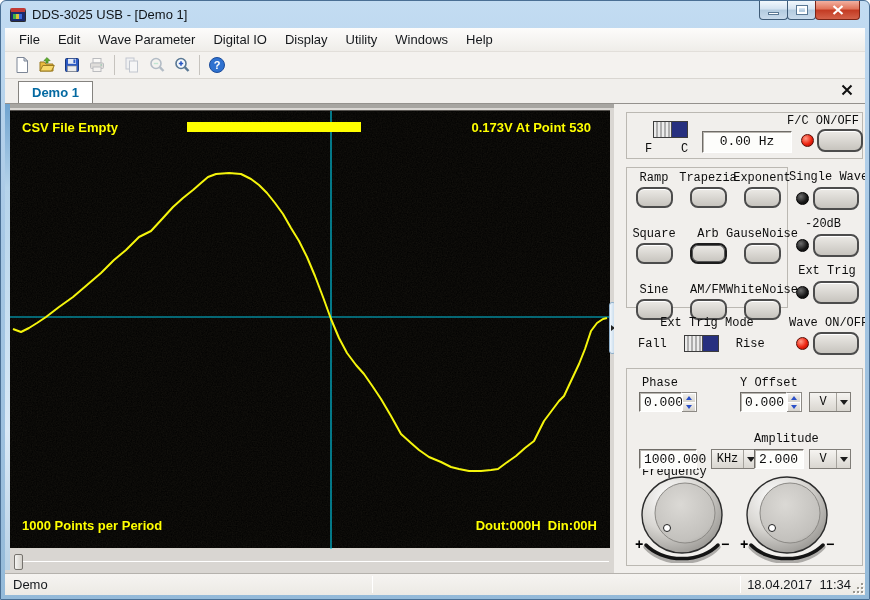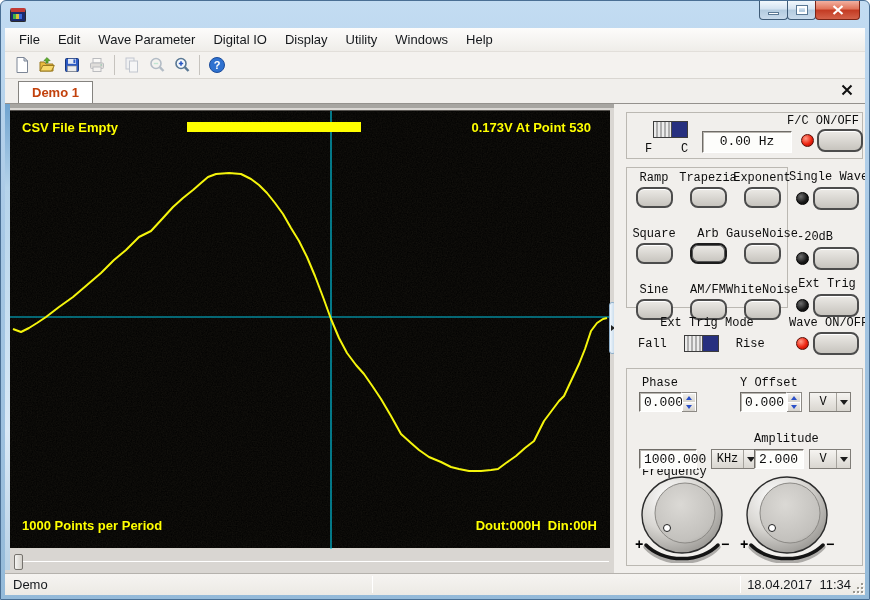--- a/index.html
+++ b/index.html
@@ -29,21 +29,21 @@
   .menu-item{padding:3px 9px;cursor:default;}
   .toolbar{height:27px;display:flex;align-items:center;gap:1px;padding-left:5px;
     background:#f4f2ef;border-bottom:1px solid #d9d6d1;}
   .tool-btn{width:24px;height:24px;display:flex;align-items:center;justify-content:center;border:1px solid transparent;border-radius:3px;}
   .tool-sep{width:1px;height:20px;background:#c6c3be;margin:0 4px;}
   .dim{opacity:.55;}
   
   .tabbar{height:25px;position:relative;background:#f1efec;border-bottom:1px solid #94918d;
     display:flex;align-items:flex-end;padding-left:13px;}
   .tab{height:22px;background:#ffffff;border:1px solid #85837f;border-bottom:none;
-    padding:0 13px;font-weight:bold;font-size:13px;display:flex;align-items:center;color:#c2410c;}
+    padding:0 13px;font-weight:bold;font-size:13px;display:flex;align-items:center;color:#0369a1;}
   .tab-close{position:absolute;right:11px;top:4px;width:14px;height:14px;}
   
   .client{flex:1;position:relative;background:#d9d6d2;}
   .client-top-shadow{position:absolute;left:0;top:0;width:611px;height:4px;background:#a7a5a1;}
   .v-strip{position:absolute;left:0;top:0;width:5px;height:466px;
     background:linear-gradient(180deg,#6fa3cf,#b5d3ea 18%,#d9e9f6 70%,#b9d2e6);}
   .left-col{position:absolute;left:5px;top:6px;}
   .plot{position:relative;width:600px;height:438px;background:#1f0734;border-top:1px solid #55524e;}
   .plot svg{position:absolute;left:0;top:0;}
   .plot-text{position:absolute;font-size:13px;font-weight:bold;color:#ffff00;white-space:pre;}
@@ -113,20 +113,21 @@
       <feTurbulence type="fractalNoise" baseFrequency="0.8" numOctaves="2" stitchTiles="stitch"></feTurbulence>
       <feColorMatrix type="matrix" values="0 0 0 0 0.55  0 0 0 0 0.45  0 0 0 0 0.25  0 0 0 0.22 0"></feColorMatrix>
     </filter>
   </defs>
 </svg>
 
 <div class="window">
 
   <div class="titlebar">
     <span class="app-icon"></span>
+    <span class="title-text">DDS-3025 USB - [Demo 1]</span>
     <div class="win-controls">
       <div class="win-btn">
           <span class="glyph-min"></span>
         </div>
       <div class="win-btn">
           <span class="glyph-max"></span>
         </div>
       <div class="win-btn close">
         <svg width="12" height="10" viewBox="0 0 12 10">
           <path d="M1.5 1 L10.5 9 M10.5 1 L1.5 9" stroke="#ffffff" stroke-width="2.2"></path>
@@ -304,21 +305,21 @@
               </div>
           </div>
         </div>
 
         <div style="position:absolute;left:175px;top:66px;width:76px;">
           <span class="plabel" style="width:76px;">Single Wave</span>
           <div class="row" style="margin:3px 0 0 7px;gap:4px;">
             <span class="led off"></span>
             <button class="pbtn wide"></button>
           </div>
-          <span class="plabel" style="width:52px;margin-top:20px;">-20dB</span>
+          <span class="plabel" style="width:52px;margin-top:7px;text-align:right;">-20dB</span>
           <div class="row" style="margin:3px 0 0 7px;gap:4px;">
             <span class="led off"></span>
             <button class="pbtn wide"></button>
           </div>
           <span class="plabel" style="width:76px;margin-top:7px;">Ext Trig</span>
           <div class="row" style="margin:3px 0 0 7px;gap:4px;">
             <span class="led off"></span>
             <button class="pbtn wide"></button>
           </div>
         </div>

